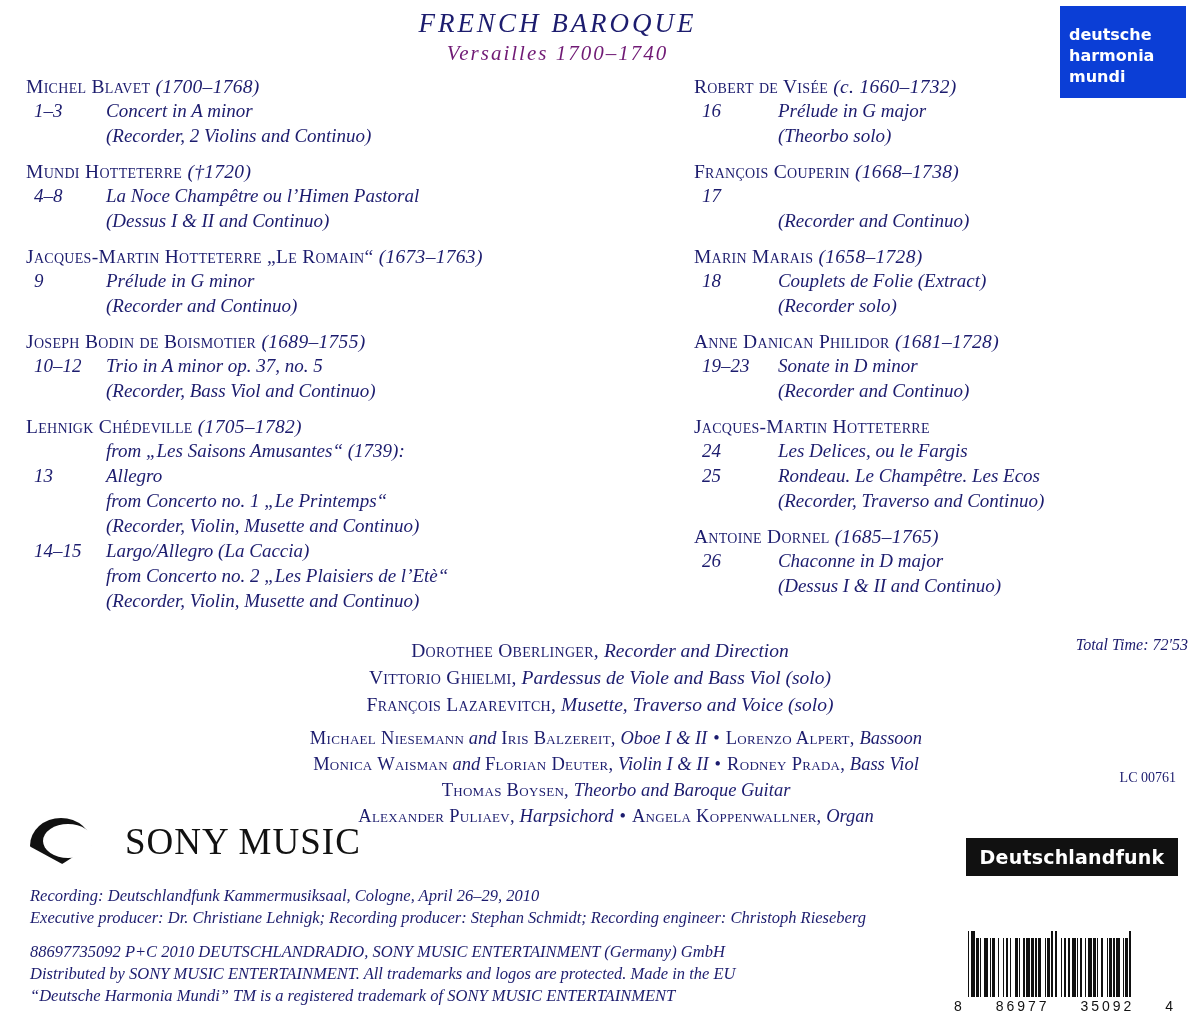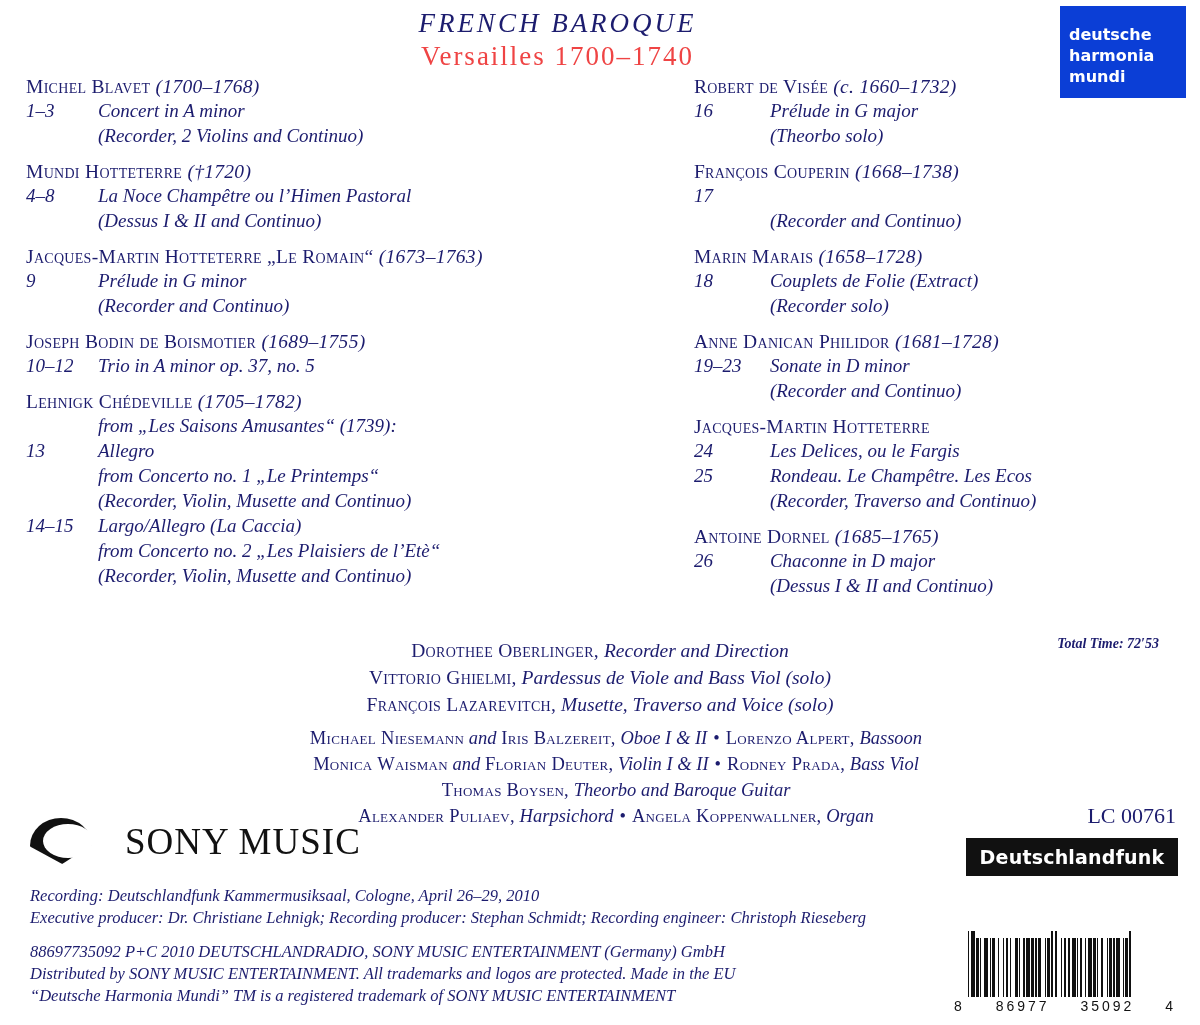--- a/index.html
+++ b/index.html
@@ -30,24 +30,25 @@
     width: 1115px;
     text-align: center;
   }
   .title-main {
     font-style: italic;
     font-size: 27px;
     letter-spacing: 3px;
     color: #1c1c6e;
   }
   .title-sub {
-    font-size: 27px;
+    font-style: italic;
+    font-size: 21px;
     letter-spacing: 2px;
     margin-top: 2px;
-    color: #ef4444;
+    color: #701a75;
   }
 
   
   .dhm-logo {
     position: absolute;
     top: 6px;
     right: 14px;
     width: 126px;
     height: 92px;
     background: #0b3ed6;
@@ -90,66 +91,66 @@
   }
   .work-row {
     display: flex;
     font-style: italic;
     font-size: 19px;
     line-height: 25px;
   }
   .work-num {
     width: 72px;
     flex: 0 0 72px;
+    margin-left: 8px;
   }
   .col-right .work-num { width: 76px; flex: 0 0 76px; }
   .work-text { flex: 1; }
 
   
   .performers-main {
     position: absolute;
     top: 637px;
     left: 0;
     width: 1200px;
     text-align: center;
     font-size: 19.5px;
     line-height: 27px;
   }
   .performers-main .nm { font-variant: small-caps; letter-spacing: 0.3px; }
   .performers-main .role { font-style: italic; }
 
   .total-time {
     position: absolute;
     top: 636px;
-    right: 41px;
+    right: 12px;
     font-style: italic;
-    font-size: 14px;
-    font-weight: bold;
+    font-size: 16px;
   }
 
   .performers-rest {
     position: absolute;
     top: 725px;
     left: 0;
     width: 1200px;
     text-align: center;
     font-size: 18.5px;
     line-height: 26px;
     padding-left: 16px;
   }
   .performers-rest .nm { font-variant: small-caps; letter-spacing: 0.3px; }
   .performers-rest .role { font-style: italic; }
   .performers-rest .conj { font-variant: normal; font-style: italic; }
   .dot { padding: 0 6px; }
 
   .lc-code {
     position: absolute;
-    top: 803px;
+    top: 770px;
     right: 24px;
-    font-size: 22px;
+    font-size: 14px;
   }
 
   
   .sony {
     position: absolute;
     top: 818px;
     left: 30px;
     display: flex;
     align-items: center;
     gap: 21px;
@@ -320,20 +321,24 @@
 
       <div class="composer-block">
         <div class="composer">
           <span>Joseph Bodin de Boismotier</span>
           <span class="dates">(1689–1755)</span>
         </div>
         <div class="work-row">
           <span class="work-num">10–12</span>
           <span class="work-text">Trio in A minor op. 37, no. 5</span>
         </div>
+        <div class="work-row">
+          <span class="work-num"></span>
+          <span class="work-text">(Recorder, Bass Viol and Continuo)</span>
+        </div>
       </div>
 
       <div class="composer-block">
         <div class="composer">
           <span>Lehnigk Chédeville</span>
           <span class="dates">(1705–1782)</span>
         </div>
         <div class="work-row">
           <span class="work-num"></span>
           <span class="work-text">from „Les Saisons Amusantes“ (1739):</span>

